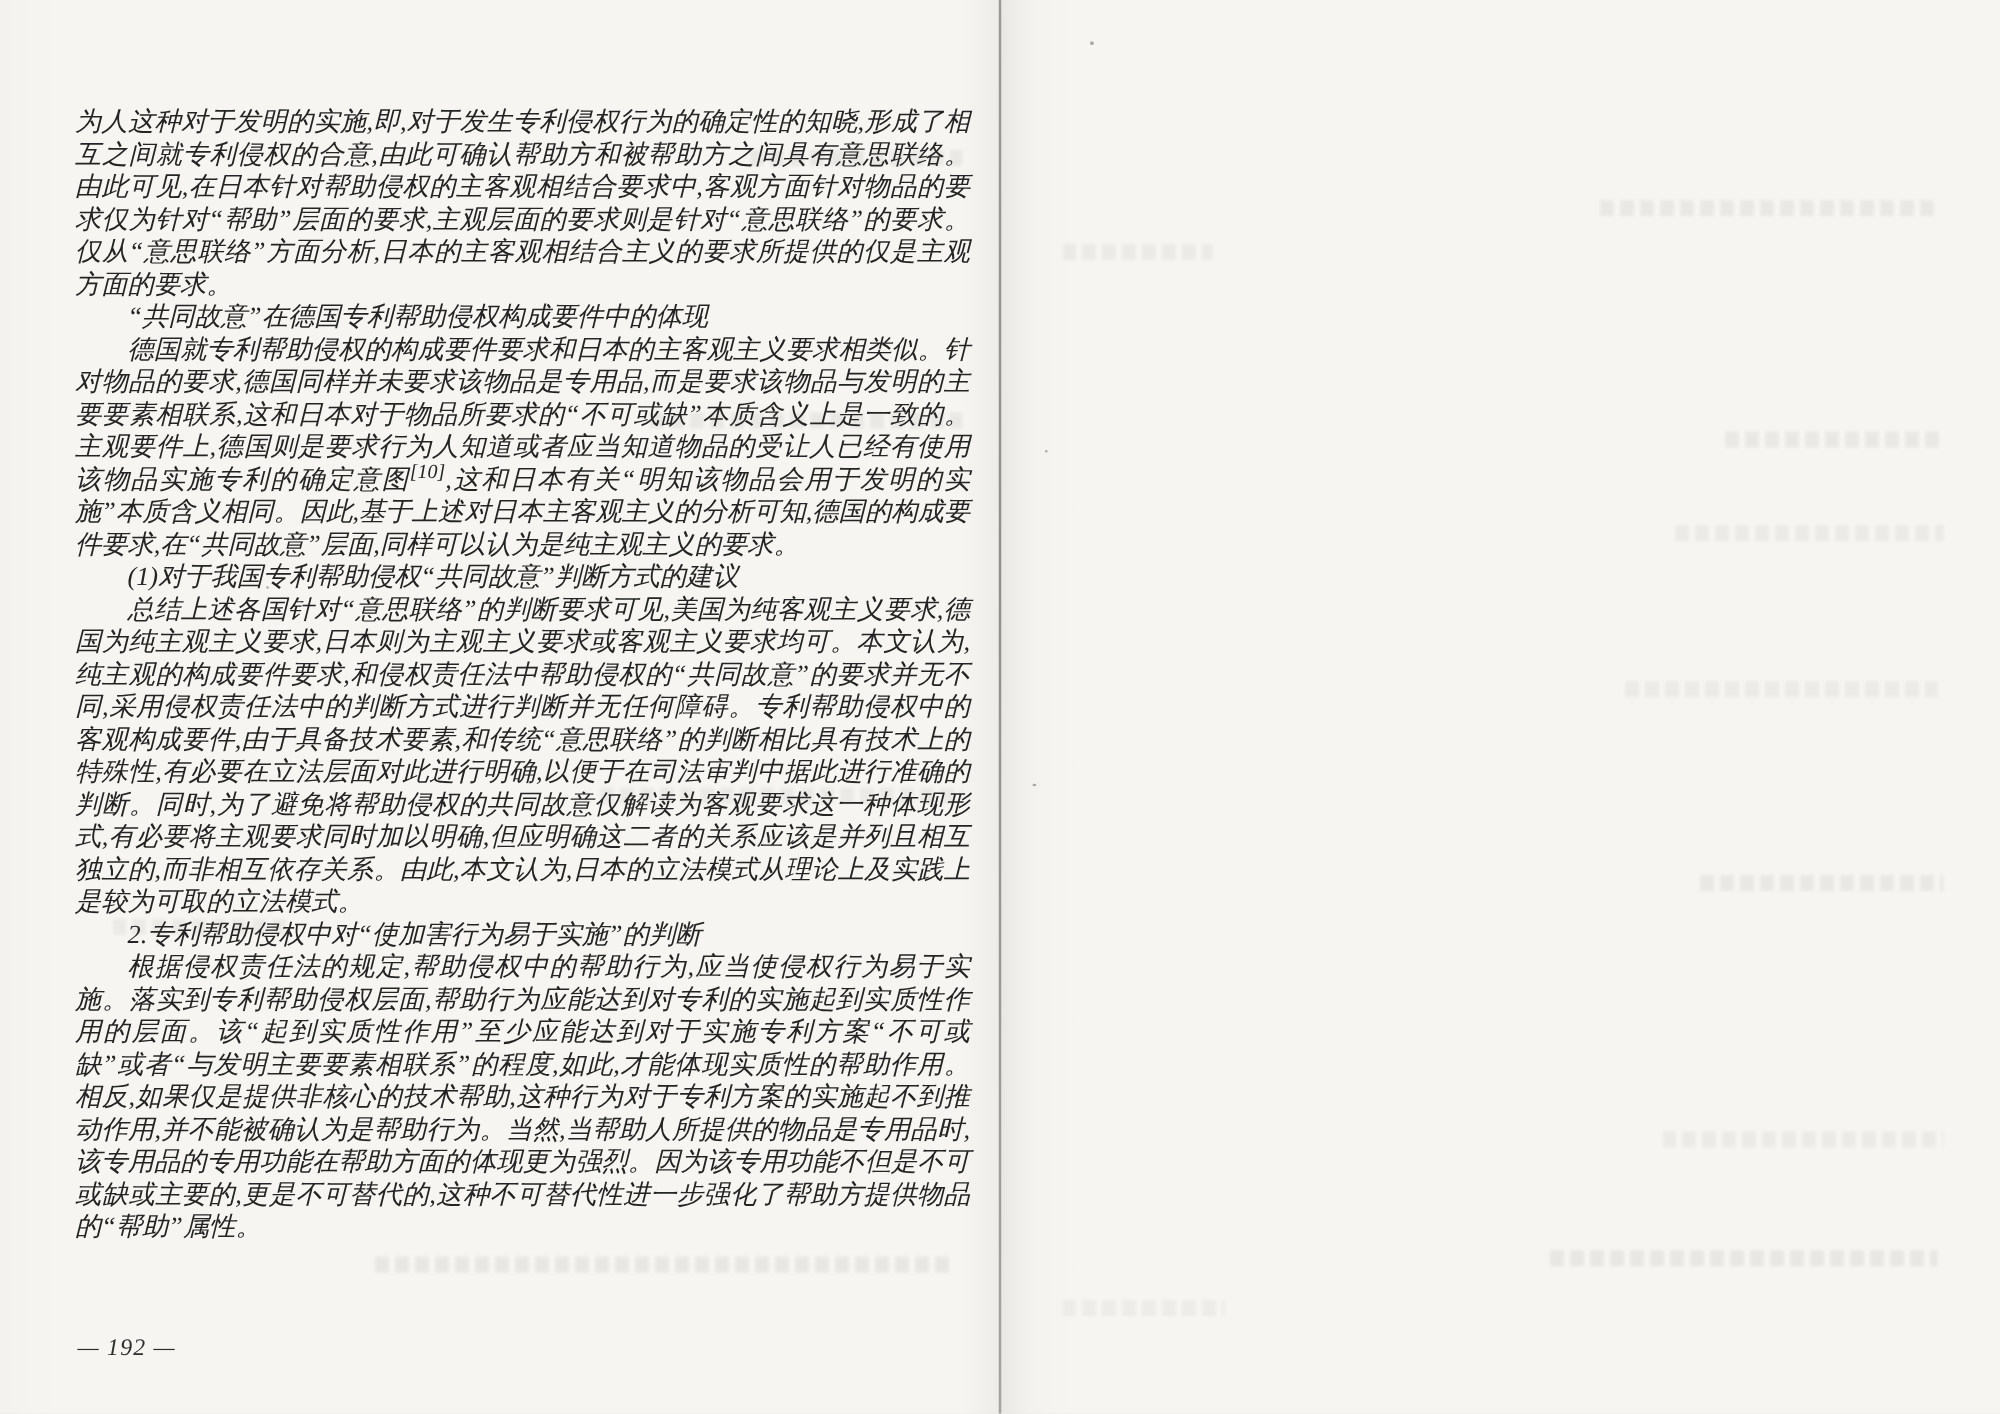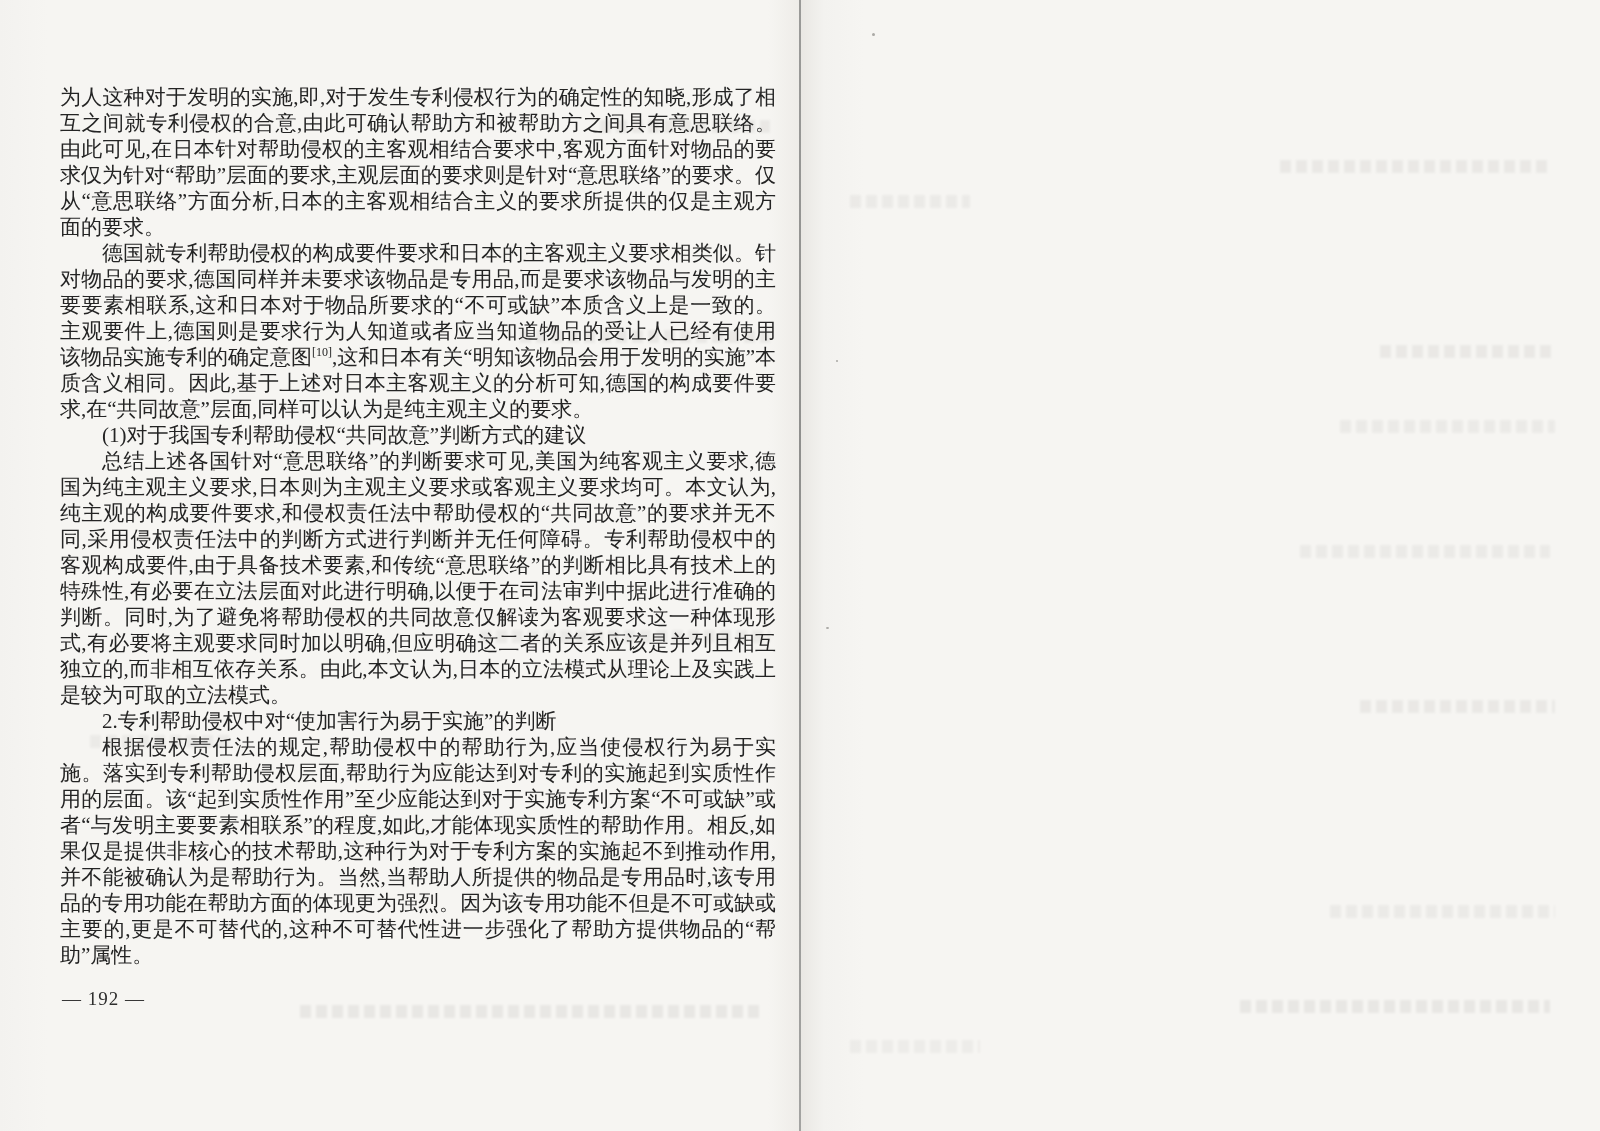--- a/index.html
+++ b/index.html
@@ -10,20 +10,21 @@
     position: relative; overflow: hidden;
   }
   .spread { position: absolute; left: 0; top: 0; width: 1600px; height: 1131px; }
   .page {
     position: absolute; top: 0; height: 1131px; width: 800px;
     background: #f5f4f1;
   }
   .page.left {
     left: 0;
     background: linear-gradient(90deg, #f3f2ef 0%, #f6f5f2 6%, #f6f5f2 96%, #eeece8 100%);
+    font-style: italic;
   }
   .page.right {
     left: 800px;
     background: linear-gradient(90deg, #e9e7e3 0%, #f3f2ef 3%, #f6f5f2 8%, #f6f5f2 100%);
   }
   .seam {
     position: absolute; left: 799px; top: 0; width: 2px; height: 1131px;
     background: linear-gradient(180deg, #9a9a98 0%, #8f8f8d 40%, #a3a3a1 100%);
   }
   .text-col {
@@ -31,46 +32,47 @@
     color: #242424;
     font-size: 21px;
     line-height: 26px;
     text-align: justify;
     text-justify: inter-ideograph;
   }
   .text-col.left-col { left: 60px; top: 84px; width: 716px; }
   p.para { margin: 0; padding: 0; }
   p.para.indent { text-indent: 2em; }
   sup.fnref {
-    font-size: 12px; line-height: 0; vertical-align: super;
+    font-size: 16px; line-height: 0; vertical-align: super;
     letter-spacing: 0;
   }
   .footer {
     position: absolute;
     font-size: 19px; color: #2e2e2e; letter-spacing: 1px;
     white-space: nowrap;
   }
-  .footer.left-footer { left: 62px; top: 988px; }
+  .footer.left-footer { left: 62px; top: 1068px; }
   
   .ghost {
     position: absolute; height: 13px;
     background: repeating-linear-gradient(90deg, #55524e 0px, #55524e 11px, transparent 11px, transparent 16px);
     opacity: 0.07; filter: blur(1.2px);
     pointer-events: none;
   }
   .speck { position: absolute; background: #6d6b68; border-radius: 50%; opacity: 0.55; }
 </style>
 </head>
 <body>
 
 <div class="spread">
 
   <div class="page left">
     <div class="text-col left-col" id="left-paragraphs">
         <p class="para">为人这种对于发明的实施,即,对于发生专利侵权行为的确定性的知晓,形成了相互之间就专利侵权的合意,由此可确认帮助方和被帮助方之间具有意思联络。由此可见,在日本针对帮助侵权的主客观相结合要求中,客观方面针对物品的要求仅为针对“帮助”层面的要求,主观层面的要求则是针对“意思联络”的要求。仅从“意思联络”方面分析,日本的主客观相结合主义的要求所提供的仅是主观方面的要求。</p>
+        <p class="para indent">“共同故意”在德国专利帮助侵权构成要件中的体现</p>
         <p class="para indent">德国就专利帮助侵权的构成要件要求和日本的主客观主义要求相类似。针对物品的要求,德国同样并未要求该物品是专用品,而是要求该物品与发明的主要要素相联系,这和日本对于物品所要求的“不可或缺”本质含义上是一致的。主观要件上,德国则是要求行为人知道或者应当知道物品的受让人已经有使用该物品实施专利的确定意图<sup class="fnref">[10]</sup>,这和日本有关“明知该物品会用于发明的实施”本质含义相同。因此,基于上述对日本主客观主义的分析可知,德国的构成要件要求,在“共同故意”层面,同样可以认为是纯主观主义的要求。</p>
         <p class="para indent">(1)对于我国专利帮助侵权“共同故意”判断方式的建议</p>
         <p class="para indent">总结上述各国针对“意思联络”的判断要求可见,美国为纯客观主义要求,德国为纯主观主义要求,日本则为主观主义要求或客观主义要求均可。本文认为,纯主观的构成要件要求,和侵权责任法中帮助侵权的“共同故意”的要求并无不同,采用侵权责任法中的判断方式进行判断并无任何障碍。专利帮助侵权中的客观构成要件,由于具备技术要素,和传统“意思联络”的判断相比具有技术上的特殊性,有必要在立法层面对此进行明确,以便于在司法审判中据此进行准确的判断。同时,为了避免将帮助侵权的共同故意仅解读为客观要求这一种体现形式,有必要将主观要求同时加以明确,但应明确这二者的关系应该是并列且相互独立的,而非相互依存关系。由此,本文认为,日本的立法模式从理论上及实践上是较为可取的立法模式。</p>
         <p class="para indent">2.专利帮助侵权中对“使加害行为易于实施”的判断</p>
         <p class="para indent">根据侵权责任法的规定,帮助侵权中的帮助行为,应当使侵权行为易于实施。落实到专利帮助侵权层面,帮助行为应能达到对专利的实施起到实质性作用的层面。该“起到实质性作用”至少应能达到对于实施专利方案“不可或缺”或者“与发明主要要素相联系”的程度,如此,才能体现实质性的帮助作用。相反,如果仅是提供非核心的技术帮助,这种行为对于专利方案的实施起不到推动作用,并不能被确认为是帮助行为。当然,当帮助人所提供的物品是专用品时,该专用品的专用功能在帮助方面的体现更为强烈。因为该专用功能不但是不可或缺或主要的,更是不可替代的,这种不可替代性进一步强化了帮助方提供物品的“帮助”属性。</p>
       </div>
     <div class="footer left-footer">— 192 —</div>
   </div>
 
   <div class="page right">

